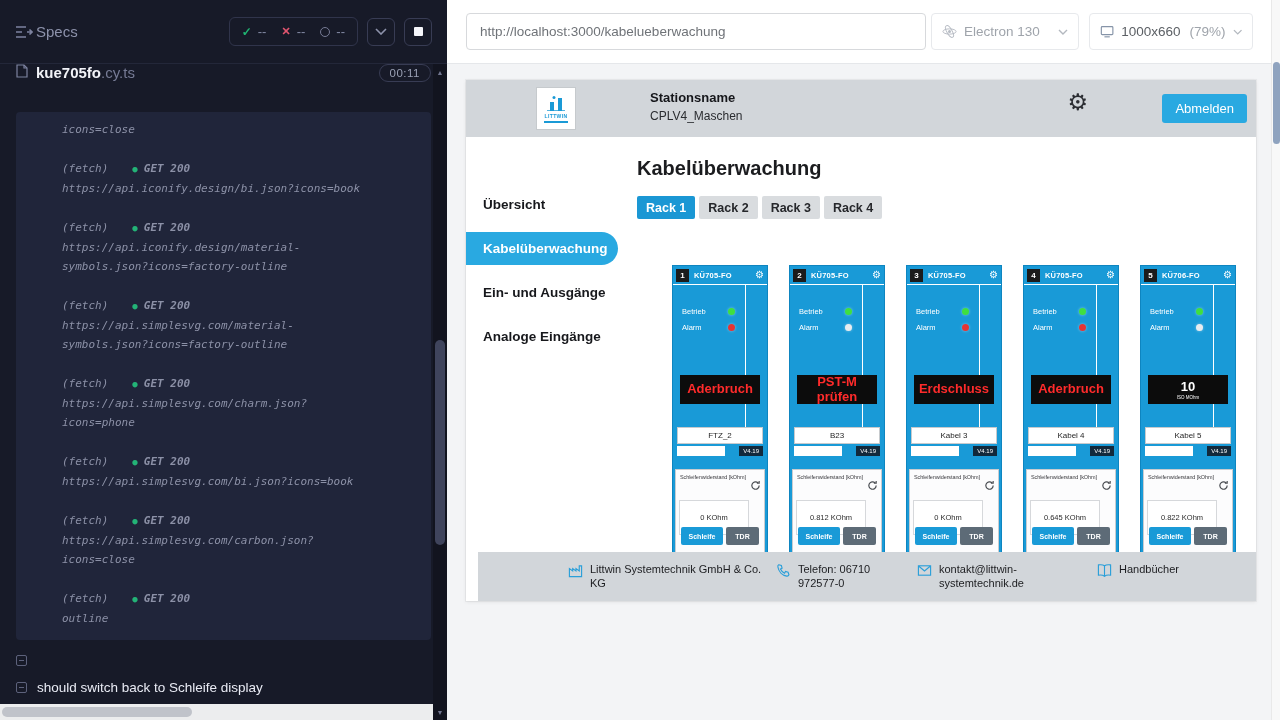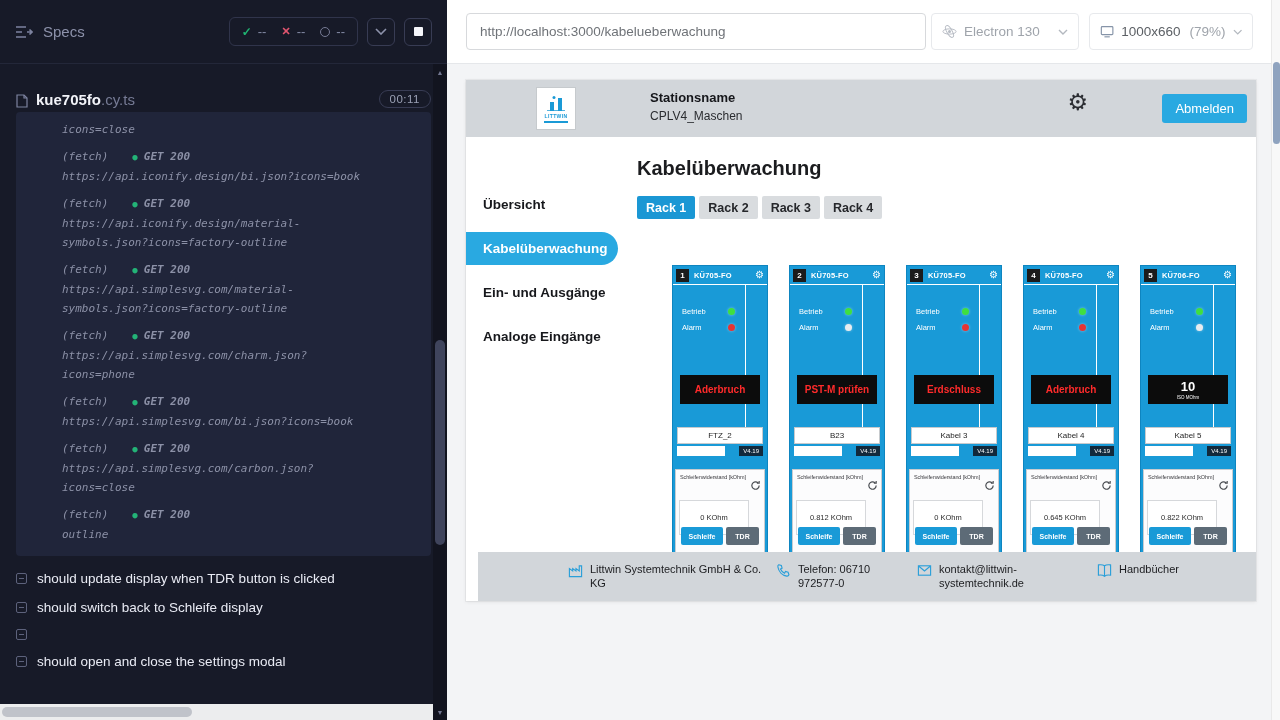--- a/index.html
+++ b/index.html
@@ -2,39 +2,39 @@
 <html><head>
 <meta charset="utf-8">
 <style>
   * { box-sizing: border-box; margin: 0; padding: 0; }
   html,body { width:1280px; height:720px; overflow:hidden; font-family:"Liberation Sans",sans-serif; }
   .screen { display:flex; width:1280px; height:720px; }
 
   
   .cypress { width:447px; flex:none; background:#171a28; position:relative; color:#9095ad; }
   .cy-header { height:64px; display:flex; align-items:center; padding:0 15px; border-bottom:1px solid #232739; }
-  .specs-toggle { display:flex; align-items:center; gap:10px; font-size:15px; color:#8d92ab; cursor:pointer; }
+  .specs-toggle { display:flex; align-items:center; gap:3px; font-size:15px; color:#8d92ab; cursor:pointer; }
   .cy-header .spacer { flex:1; }
   .stats-box { display:flex; align-items:center; gap:15px; border:1px solid #30344b; border-radius:6px; padding:6px 12px; font-size:13px; color:#848aa5; }
   .stat { display:flex; align-items:center; gap:6px; }
   .stat .check { color:#20b573; font-size:12px; font-weight:bold; }
   .stat .cross { color:#e1556f; font-size:11px; font-weight:bold; }
   .stat .circ { width:10px; height:10px; border:1.5px solid #767b95; border-radius:50%; display:inline-block; }
   .icon-btn { width:28px; height:28px; margin-left:9px; border:1px solid #383c54; border-radius:6px; background:transparent; display:flex; align-items:center; justify-content:center; cursor:pointer; }
   .stop-square { width:9px; height:9px; background:#f5f6fa; border-radius:1px; }
 
-  .spec-row { height:44px; display:flex; align-items:flex-end; padding:0 16px; gap:8px; }
+  .spec-row { height:44px; display:flex; align-items:flex-start; padding:0 16px; gap:8px; }
   .spec-name { font-size:15px; font-weight:600; color:#f2f3f8; }
   .spec-ext { font-weight:400; color:#767b95; }
   .timer-pill { margin-left:auto; border:1px solid #383c54; border-radius:12px; padding:2px 10px; font-size:11.5px; color:#9aa0b4; letter-spacing:.5px; }
 
   .log-block { margin:4px 16px 0 16px; background:#20253a; border-radius:4px; padding:8px 8px 12px 46px;
                font-family:"DejaVu Sans Mono",monospace; font-style:italic; font-size:11px; color:#8c91a7; }
   .log-line { line-height:19px; white-space:nowrap; overflow:hidden; }
-  .log-line.fetch { margin-top:8px; }
+  .log-line.fetch { margin-top:20px; }
   .fetch-label { margin-right:24px; }
   .dot { color:#23b377; font-style:normal; font-size:9px; margin-right:6px; }
   .fetch-status { font-weight:700; }
 
   .pending-list { margin-top:8px; list-style:none; }
   .pending-item { display:flex; align-items:center; gap:10px; padding:7px 16px; color:#e9ebf4; font-size:13.5px; cursor:pointer; }
   .test-icon { width:11px; height:11px; border:1px solid #5d627c; border-radius:2px; position:relative; flex:none; }
   .test-icon::after { content:""; position:absolute; left:2px; top:4px; width:5px; height:1px; background:#5d627c; }
 
   .v-scroll { position:absolute; top:64px; right:0; bottom:0; width:14px; background:#12141f; }
@@ -88,21 +88,21 @@
   .card-head { height:19px; border-bottom:1px solid #fff; display:flex; align-items:center; padding:0 3px; }
   .num-badge { width:13px; height:13px; background:#1b1b1b; color:#fff; font-size:8px; font-weight:700; display:flex; align-items:center; justify-content:center; flex:none; }
   .model-label { margin-left:5px; color:#fff; font-size:7.5px; font-weight:700; letter-spacing:.2px; white-space:nowrap; }
   .card-gear { margin-left:auto; color:#fff; font-size:10px; line-height:1; cursor:pointer; }
   .vline { position:absolute; right:21px; top:19px; width:1px; height:142px; background:#fff; }
   .led-row { position:absolute; left:9px; width:53px; display:flex; justify-content:space-between; align-items:center; }
   .led-row.betrieb { top:41px; } .led-row.alarm { top:57px; }
   .led-label { color:#fff; font-size:7.5px; }
   .led { width:7px; height:7px; border-radius:50%; box-shadow:0 0 3px rgba(255,255,255,.45); }
   .display { position:absolute; top:109px; left:7px; right:7px; height:29px; background:#0c0c0c; display:flex; flex-direction:column; align-items:center; justify-content:center; text-align:center; z-index:1; }
-  .status-text { color:#ff2b2b; font-size:10px; font-weight:700; line-height:1.15; padding:0 2px; }
+  .status-text { color:#ff2b2b; font-size:13px; font-weight:700; line-height:1.15; padding:0 2px; }
   .iso-val { color:#fff; font-size:13px; font-weight:700; line-height:1; }
   .iso-unit { color:#fff; font-size:4.5px; margin-top:2px; }
   .name-field { position:absolute; top:161px; left:4px; right:4px; height:17px; background:#fff; border:1px solid #c7cacd; display:flex; align-items:center; justify-content:center; font-size:8px; color:#1f1f1f; }
   .ver-row { position:absolute; top:180px; left:4px; right:4px; height:10px; display:flex; justify-content:space-between; }
   .ver-sliver { width:48px; background:#fff; }
   .ver-badge { background:#12293b; color:#fff; font-size:6px; display:flex; align-items:center; padding:0 4px; }
   .meas { position:absolute; top:203px; left:2px; right:2px; bottom:2px; background:#fcfcfd; border:1px solid #c9ccd0; }
   .meas-label { position:absolute; top:4px; left:4px; font-size:5.5px; color:#3e3e42; letter-spacing:-.1px; white-space:nowrap; }
   .refresh { position:absolute; top:10px; right:3px; cursor:pointer; line-height:0; }
   .value-box { position:absolute; top:30px; left:3px; width:70px; height:35px; background:#fff; border:1px solid #d6d8db; display:flex; align-items:center; justify-content:center; font-size:7.5px; color:#2b2b2b; }
@@ -185,21 +185,20 @@
       <div class="log-line fetch"><span class="fetch-label">(fetch)</span><span class="dot">●</span><span class="fetch-status">GET 200</span></div>
       <div class="log-line url">https://api.simplesvg.com/carbon.json?</div>
       <div class="log-line url">icons=close</div>
       <div class="log-line fetch"><span class="fetch-label">(fetch)</span><span class="dot">●</span><span class="fetch-status">GET 200</span></div>
       <div class="log-line url">outline</div>
     </div>
 
     <ul class="pending-list">
       <li class="pending-item">
           <span class="test-icon"></span>
-          <span>should update display when TDR button is clicked</span>
         </li>
       <li class="pending-item">
           <span class="test-icon"></span>
           <span>should switch back to Schleife display</span>
         </li>
       <li class="pending-item">
           <span class="test-icon"></span>
         </li>
       <li class="pending-item">
           <span class="test-icon"></span>

